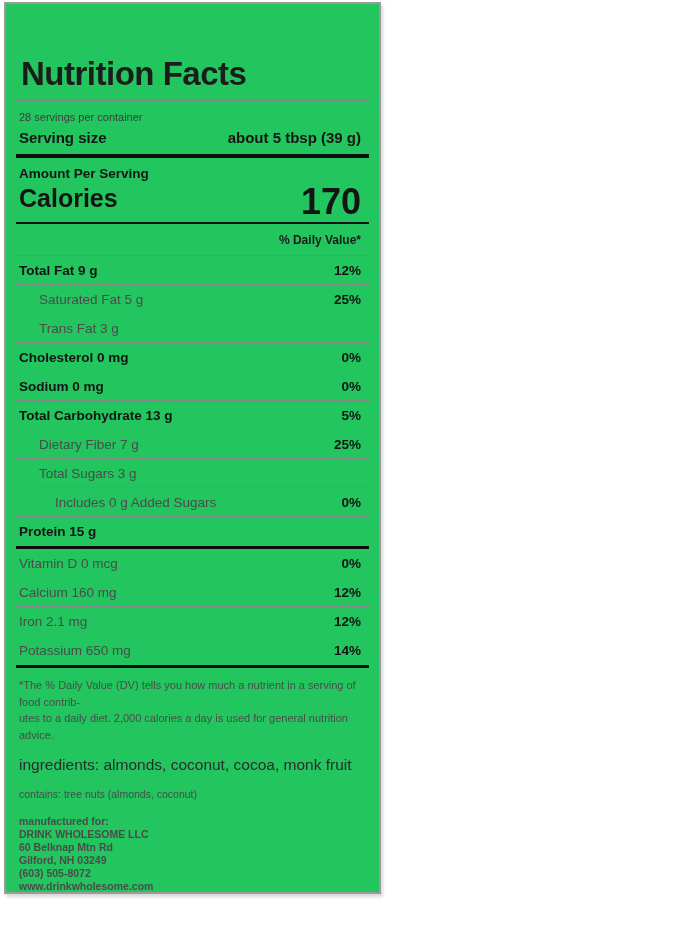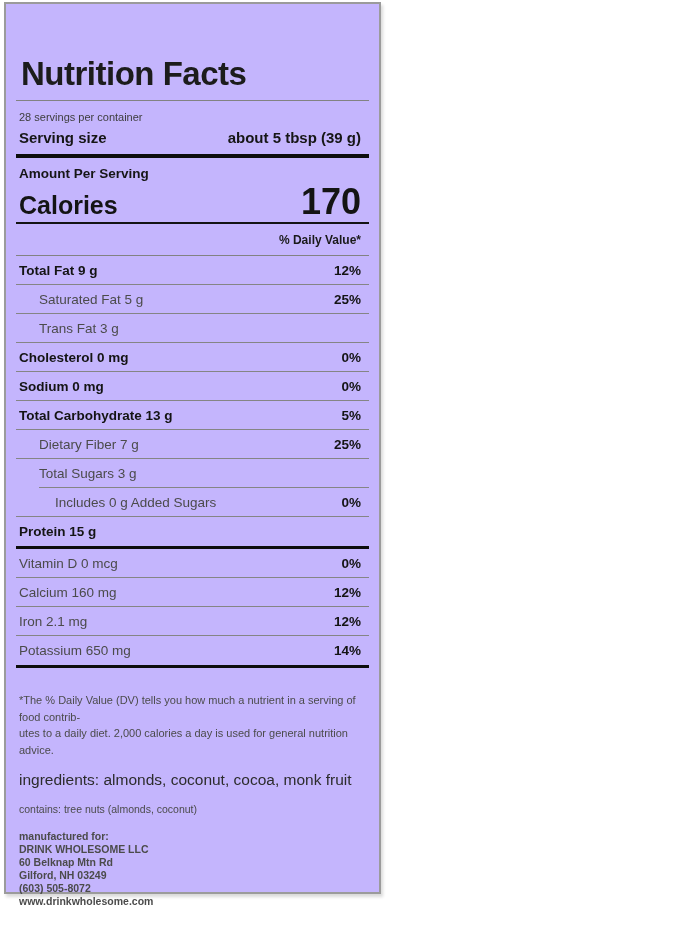--- a/index.html
+++ b/index.html
@@ -1,19 +1,19 @@
 <!DOCTYPE html>
 <html><head>
 <meta charset="utf-8">
 <style>
   * { margin:0; padding:0; box-sizing:border-box; }
   html,body { width:679px; height:935px; background:#ffffff; font-family:"Liberation Sans", sans-serif; }
   .label-box {
     position:absolute; left:4px; top:2px; width:377px; height:892px;
-    background:#c4b5fd; border:2px solid #9b9b9b;
+    background:#22c55e; border:2px solid #9b9b9b;
     box-shadow:2px 3px 3px rgba(0,0,0,0.15);
   }
   .inner { padding:0 10px; }
 
   .nf-title {
     margin:52px 0 0 5px; font-size:33px; font-weight:700; letter-spacing:-0.5px;
     line-height:1.08; color:#1c1c1c;
   }
   .rule { height:1px; background:#828282; }
   .rule-title { margin-top:8px; }
@@ -23,21 +23,21 @@
     margin-top:2px; display:flex; justify-content:space-between;
     padding:0 8px 0 3px; font-size:15px; font-weight:700; color:#161616; line-height:19px;
   }
   .bar4 { height:4px; background:#0d0d0d; margin-top:7px; }
   .bar3 { height:3px; background:#0d0d0d; }
   .bar2 { height:2px; background:#141414; margin-top:2px; }
 
   .amount-per-serving { margin-top:8px; padding-left:3px; font-size:13.5px; font-weight:700; color:#161616; }
 
   .calories-row {
-    display:flex; justify-content:space-between; align-items:flex-end;
+    display:flex; justify-content:space-between; 
     padding:5px 8px 2px 3px;
   }
   .calories-label { font-size:25px; font-weight:700; color:#141414; line-height:1; }
   .calories-value { font-size:36px; font-weight:700; color:#141414; line-height:0.9; }
 
   .dv-header {
     height:32px; display:flex; justify-content:flex-end; align-items:center;
     padding-right:8px; font-size:12px; font-weight:700; color:#1a1a1a;
     border-bottom:1px solid #828282;
   }
@@ -50,21 +50,21 @@
   .row.bold .nl { font-weight:700; color:#141414; }
   .row .pct { font-weight:700; color:#141414; }
   .row.ind1 .nl { padding-left:20px; }
   .row.ind2 .nl { padding-left:36px; }
   .row.div-indent { border-bottom:none; position:relative; }
   .row.div-indent::after {
     content:""; position:absolute; left:23px; right:0; bottom:0; height:1px; background:#858585;
   }
   .row.no-border { border-bottom:none; }
 
-  .footnote { margin-top:24px; padding-left:3px; font-size:11px; color:#4b4b4b; line-height:1.5; }
+  .footnote { margin-top:9px; padding-left:3px; font-size:11px; color:#4b4b4b; line-height:1.5; }
   .ingredients { margin-top:13px; padding-left:3px; font-size:15.5px; color:#2c2c2c; }
   .contains { margin-top:14px; padding-left:3px; font-size:10.5px; color:#4b4b4b; }
   .manufacturer { margin-top:15px; padding-left:3px; font-size:10.5px; color:#4b4b4b; line-height:13px;font-weight:bold; }
 </style>
 </head>
 <body>
 
 <div class="label-box">
   <div class="inner">
     <h1 class="nf-title">Nutrition Facts</h1>

